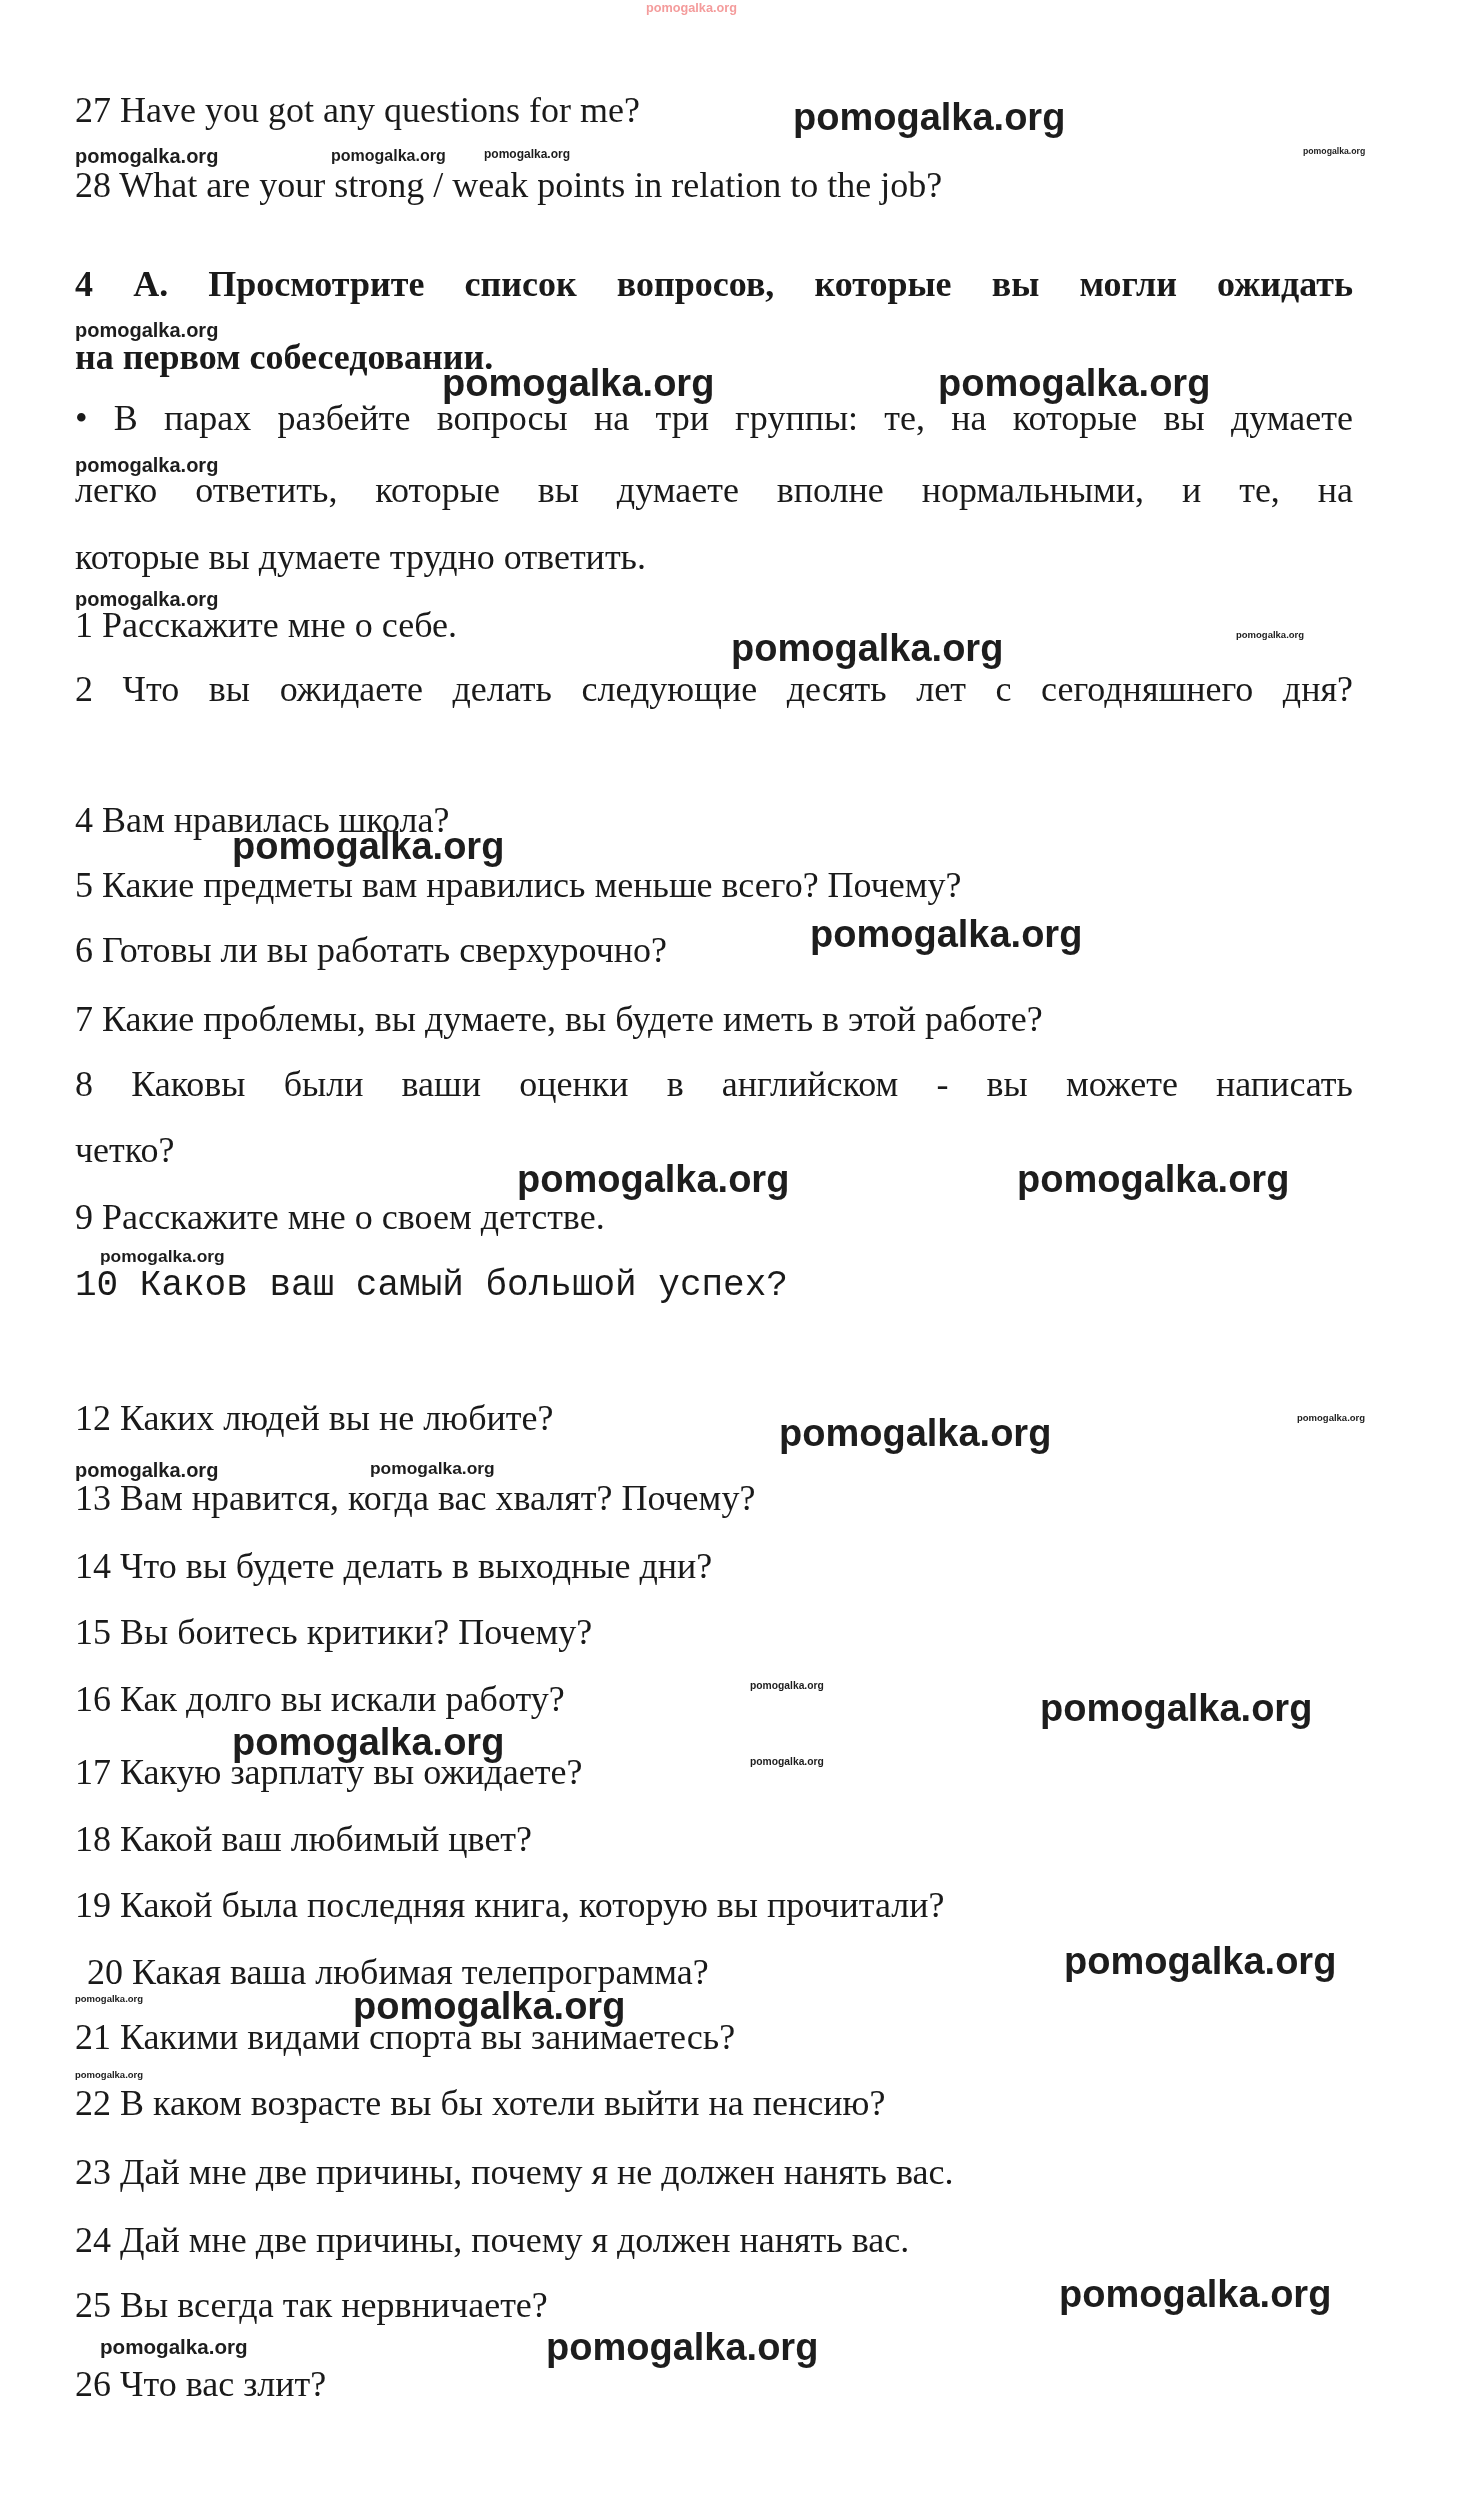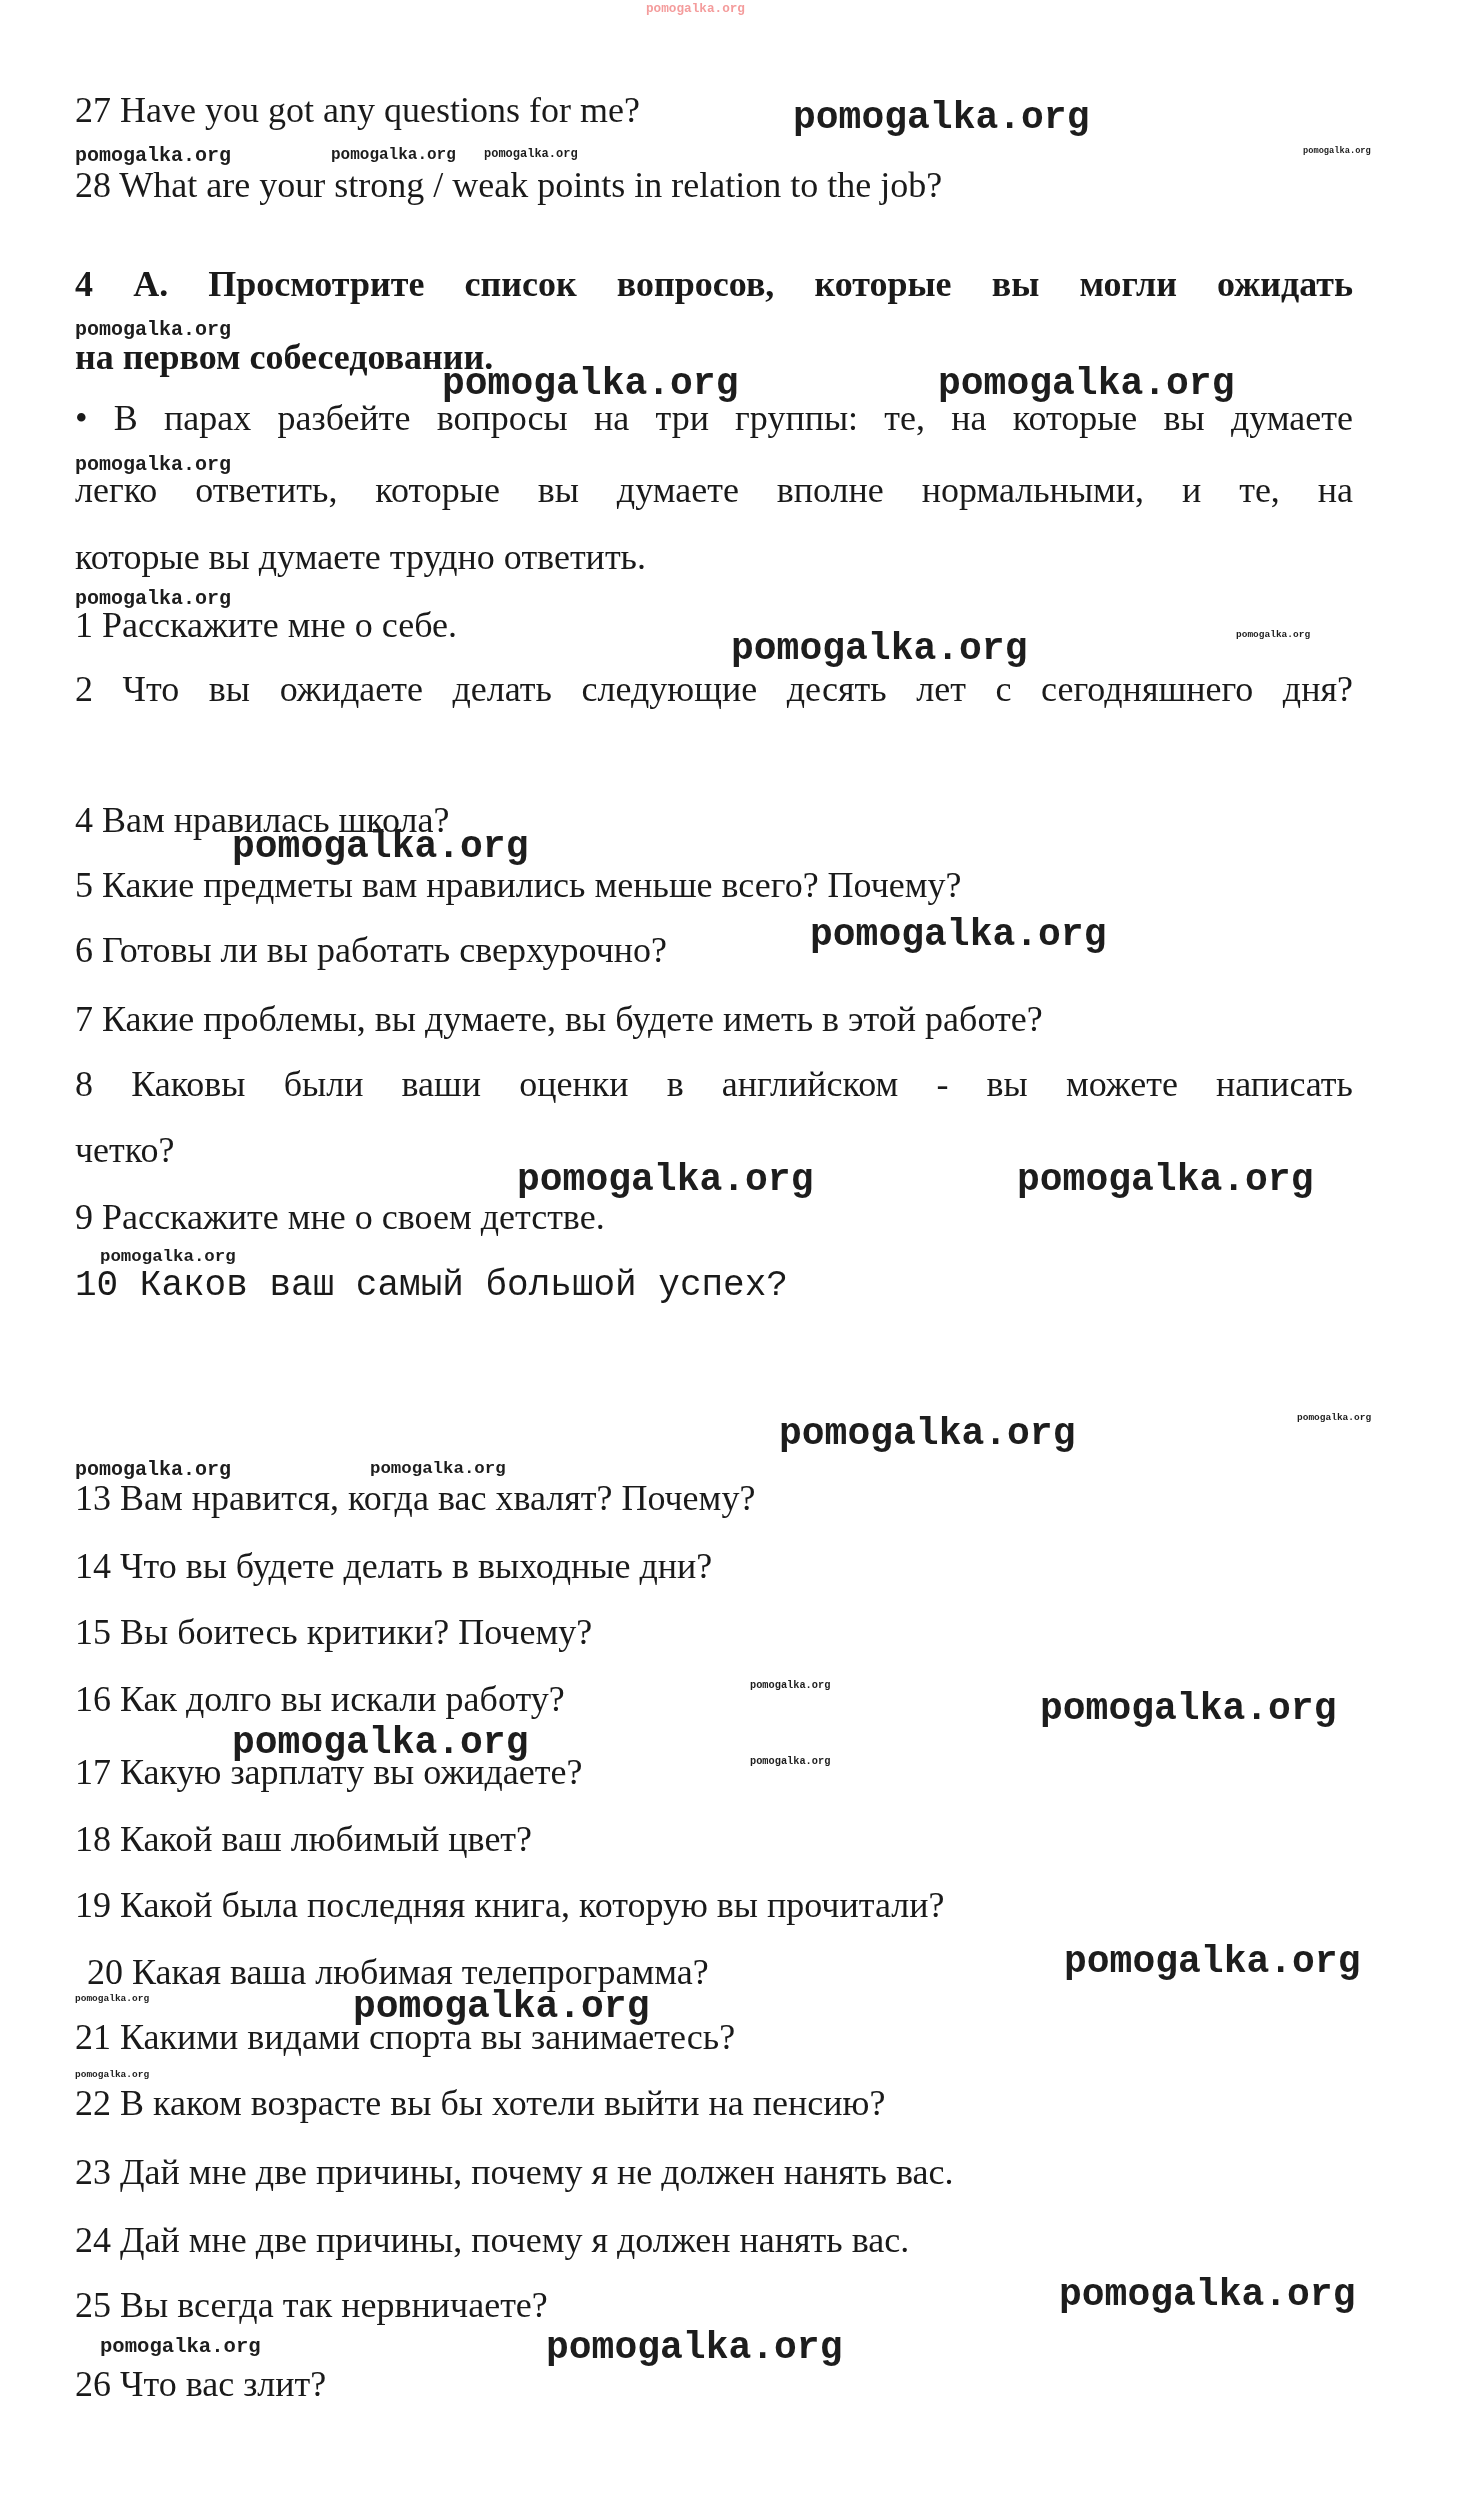--- a/index.html
+++ b/index.html
@@ -27,21 +27,21 @@
   }
   .bold { font-weight: 700; }
   .justify {
     white-space: normal;
     width: 1278px;
     text-align: justify;
     text-align-last: justify;
   }
   .wm {
     position: absolute;
-    font-family: Liberation Mono, monospace;
+    font-family: Liberation Sans, sans-serif;
     font-weight: 700;
     line-height: 1.1;
     white-space: nowrap;
     color: var(--wm-color, #1d1d1d);
   }
   .wm-pink { color: var(--wm-pink, #f49c9c); }
 </style>
 </head>
 <body>
 
@@ -95,20 +95,21 @@
 
   <div class="wm" style="left:517px; top:1159px; font-size:38px;">pomogalka.org</div>
   <div class="wm" style="left:1017px; top:1159px; font-size:38px;">pomogalka.org</div>
 
   <div class="line" style="top:1196px;">9 Расскажите мне о своем детстве.</div>
   <div class="wm" style="left:100px; top:1247px; font-size:17.4px;">pomogalka.org</div>
 
   <div class="line" style="top:1264px;font-family:Liberation Mono, monospace;">10 Каков ваш самый большой успех?</div>
 
 
+  <div class="line" style="top:1397px;">12 Каких людей вы не любите?</div>
   <div class="wm" style="left:779px; top:1413px; font-size:38px;">pomogalka.org</div>
   <div class="wm" style="left:1297px; top:1413px; font-size:9.5px;">pomogalka.org</div>
 
   <div class="wm" style="left:75px; top:1459px; font-size:20px;">pomogalka.org</div>
   <div class="wm" style="left:370px; top:1459px; font-size:17.4px;">pomogalka.org</div>
 
   <div class="line" style="top:1477px;">13 Вам нравится, когда вас хвалят? Почему?</div>
 
   <div class="line" style="top:1545px;">14 Что вы будете делать в выходные дни?</div>
 

